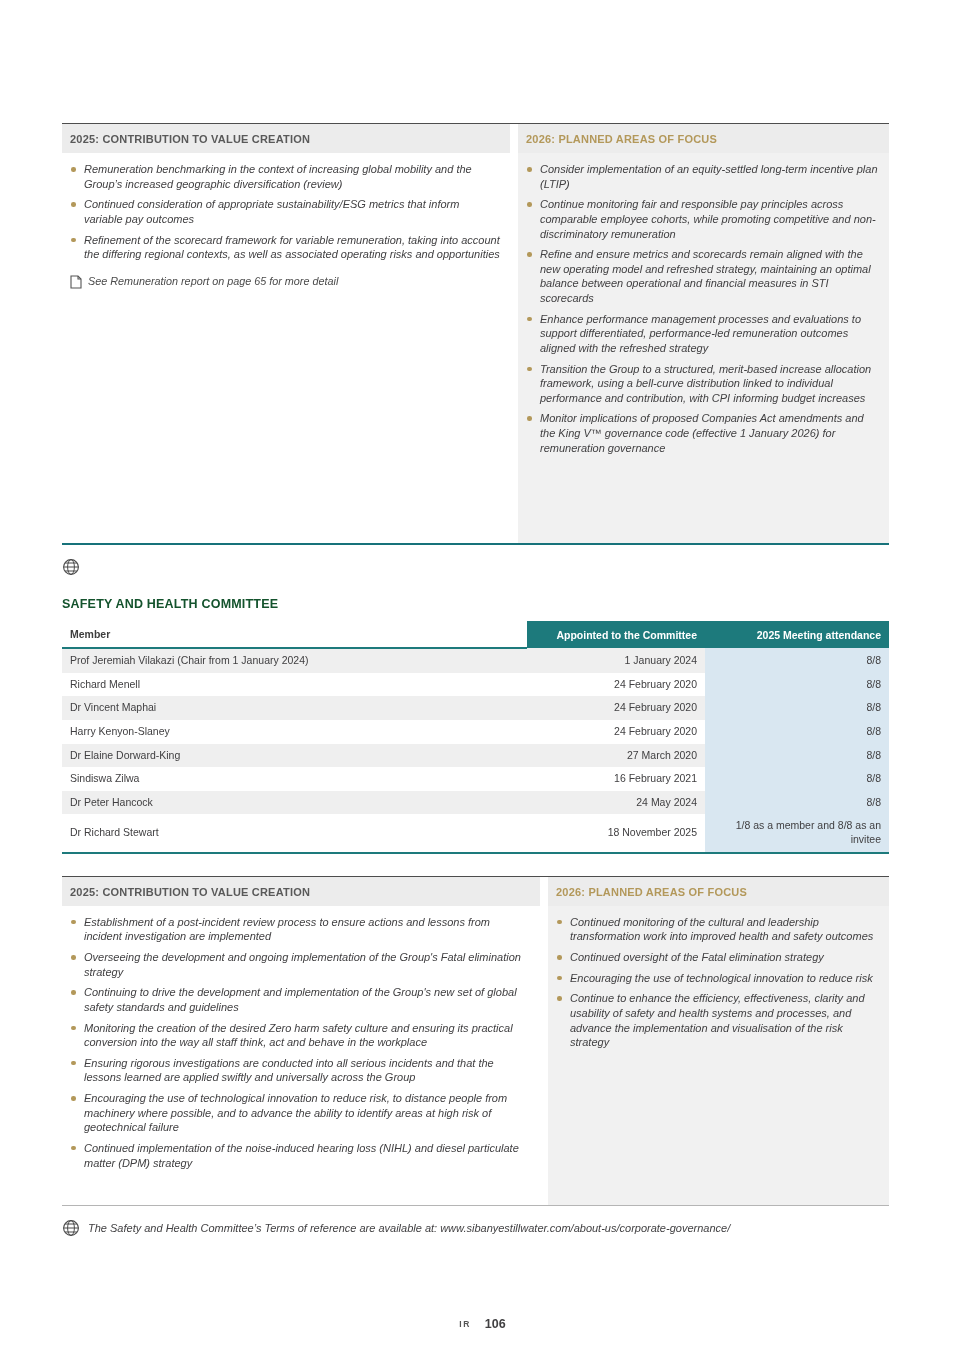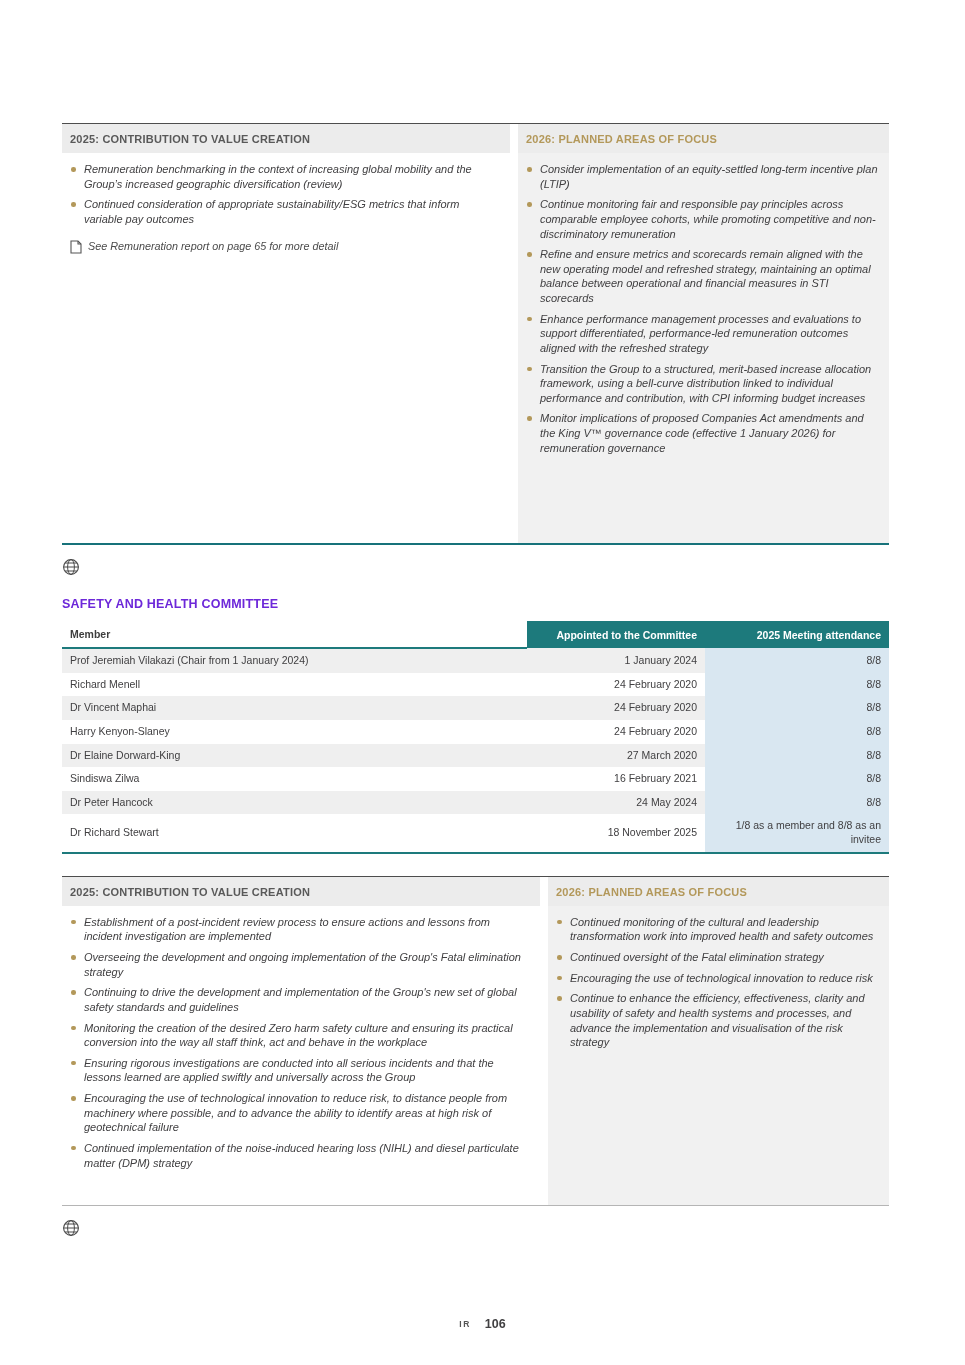--- a/index.html
+++ b/index.html
@@ -44,21 +44,21 @@
   }
   .inline-note svg { flex:0 0 auto; margin-top:1px; }
 
   .terms-note {
     display:flex; align-items:center; gap:8px; margin:13px 0 0;
     font-size:11px; font-style:italic; color:#414042;
   }
   .terms-note svg { flex:0 0 auto; }
 
   .committee-title {
-    color:#6d28d9; font-size:12.5px; font-weight:bold; letter-spacing:0.2px;
+    color:#14532d; font-size:12.5px; font-weight:bold; letter-spacing:0.2px;
     margin:21px 0 10px;
   }
 
   table.committee { width:100%; border-collapse:collapse; font-size:10.5px; }
   table.committee th { padding:7px 8px; font-size:10.5px; }
   .th-member { text-align:left; color:#3d3d3d; background:#fff; font-weight:bold; border-bottom:2px solid #1D7A7C; }
   .th-teal { background:#1D7A7C; color:#ffffff; text-align:right; font-weight:bold; padding-right:10px; }
   table.committee td { padding:5px 8px; line-height:1.3; vertical-align:middle;margin-top:28px; }
   .cell-date, .cell-att, .th-teal { text-align:right; }
   tbody tr:nth-child(odd) .cell-gray { background:#EFEFEF; }
@@ -78,20 +78,21 @@
 
 <div class="page">
   <div class="content">
 
     <section class="two-col s1 section-1">
       <div class="col col-left">
         <div class="col-header">2025: CONTRIBUTION TO VALUE CREATION</div>
         <ul class="bullets">
           <li>Remuneration benchmarking in the context of increasing global mobility and the Group’s increased geographic diversification (review)</li>
           <li>Continued consideration of appropriate sustainability/ESG metrics that inform variable pay outcomes</li>
+          <li>Refinement of the scorecard framework for variable remuneration, taking into account the differing regional contexts, as well as associated operating risks and opportunities</li>
         </ul>
         <div class="inline-note">
           <svg width="12" height="14" viewBox="0 0 12 14">
             <path d="M1 1 h7 l3 3 v9 h-10 z" fill="none" stroke="#555" stroke-width="1.1"></path>
             <path d="M8 1 v3 h3" fill="none" stroke="#555" stroke-width="1.1"></path>
           </svg>
           <span>See Remuneration report on page 65 for more detail</span>
         </div>
       </div>
       <div class="col col-right">
@@ -197,20 +198,21 @@
         </ul>
       </div>
     </section>
 
     <div class="terms-note">
       <svg width="18" height="18" viewBox="0 0 18 18">
         <circle cx="9" cy="9" r="7.4" fill="none" stroke="#4a4a4a" stroke-width="1.1"></circle>
         <ellipse cx="9" cy="9" rx="3.4" ry="7.4" fill="none" stroke="#4a4a4a" stroke-width="1"></ellipse>
         <path d="M1.6 9 h14.8 M2.8 5 h12.4 M2.8 13 h12.4" stroke="#4a4a4a" stroke-width="1" fill="none"></path>
       </svg>
+      <span>The Safety and Health Committee’s Terms of reference are available at: www.sibanyestillwater.com/about-us/corporate-governance/</span>
     </div>
 
   </div>
 
   <div class="footer">
     <span class="ir">IR</span><span class="num">106</span>
   </div>
 </div>
 
 </body></html>

